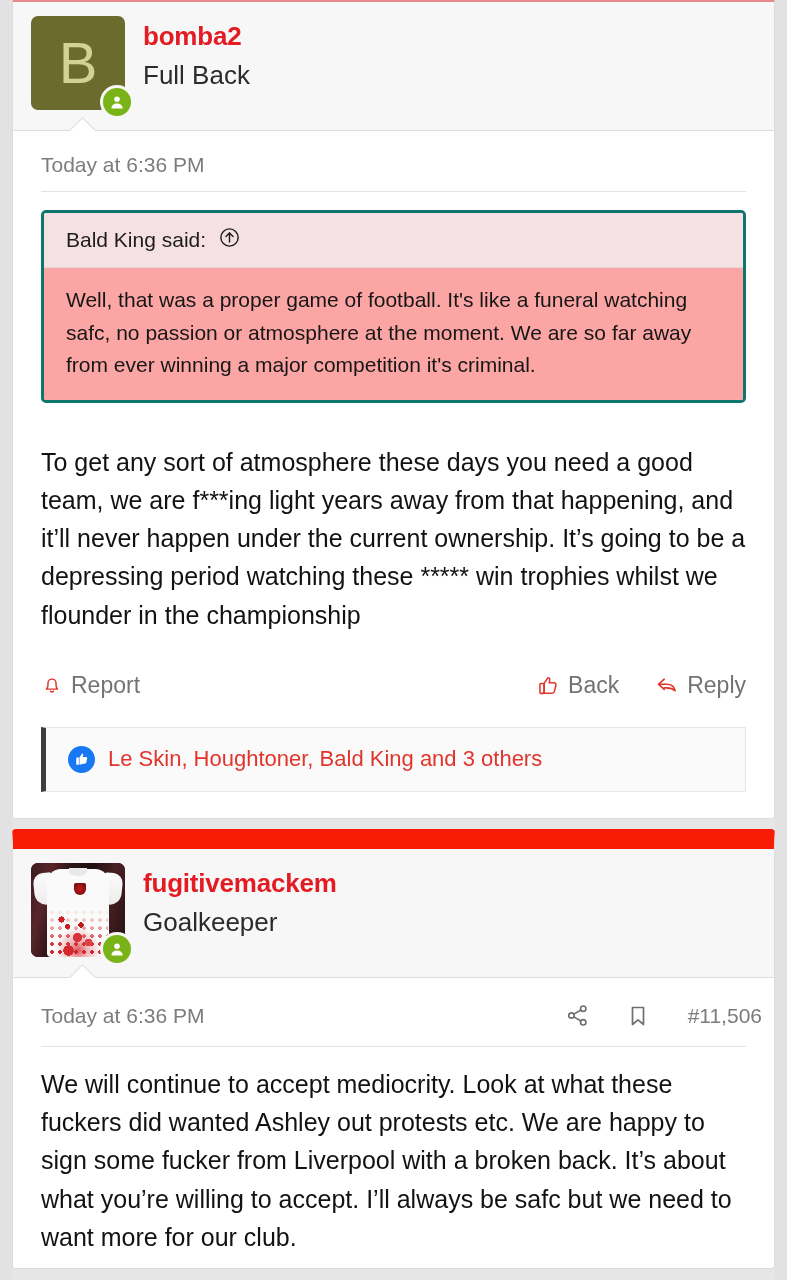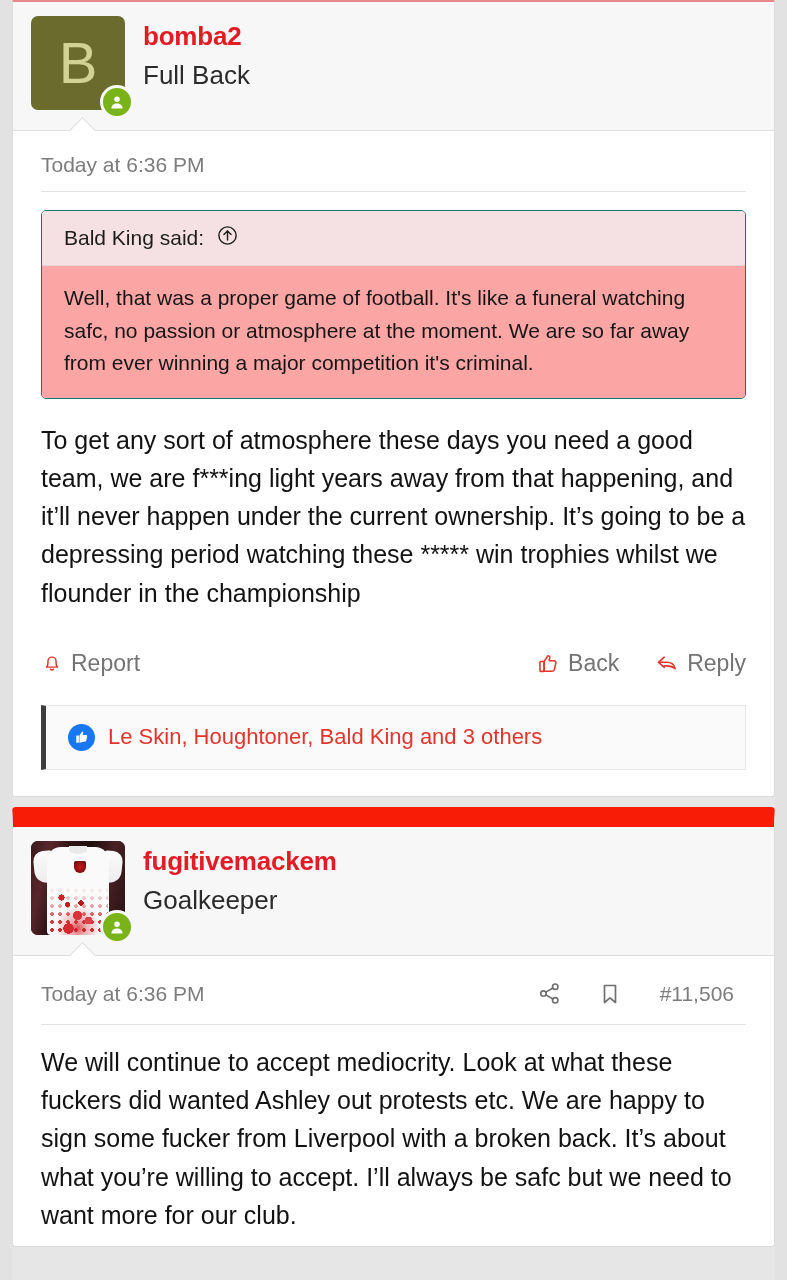--- a/index.html
+++ b/index.html
@@ -185,21 +185,21 @@
     background: #ffffff;
     border-left: 1px solid #dddddd;
     border-top: 1px solid #dddddd;
     transform: rotate(45deg);
   }
 
   
   .meta-row {
     display: flex;
     align-items: center;
-    padding: 22px 40px 14px 28px;
+    padding: 22px 12px 14px 28px;
   }
   .timestamp {
     font-size: 21px;
     color: #7c7c7c;
   }
   .meta-actions {
     margin-left: auto;
     display: flex;
     align-items: center;
     gap: 28px;
@@ -216,24 +216,24 @@
   .meta-rule {
     height: 1px;
     background: #e3e3e3;
     margin: 0 28px;
   }
 
   
   .post-body { padding: 18px 28px 6px 28px; }
 
   .quote {
-    border: 1px solid #0f766e;
+    border: 3px solid #0f766e;
     border-radius: 5px;
     overflow: hidden;
-    margin-bottom: 22px;
+    margin-bottom: 40px;
   }
   .quote-head {
     background: #f5e1e3;
     padding: 13px 22px;
     display: flex;
     align-items: center;
     gap: 12px;
     font-size: 21px;
     color: #1d1d1d;
     border-bottom: 1px solid #e6d4d6;

